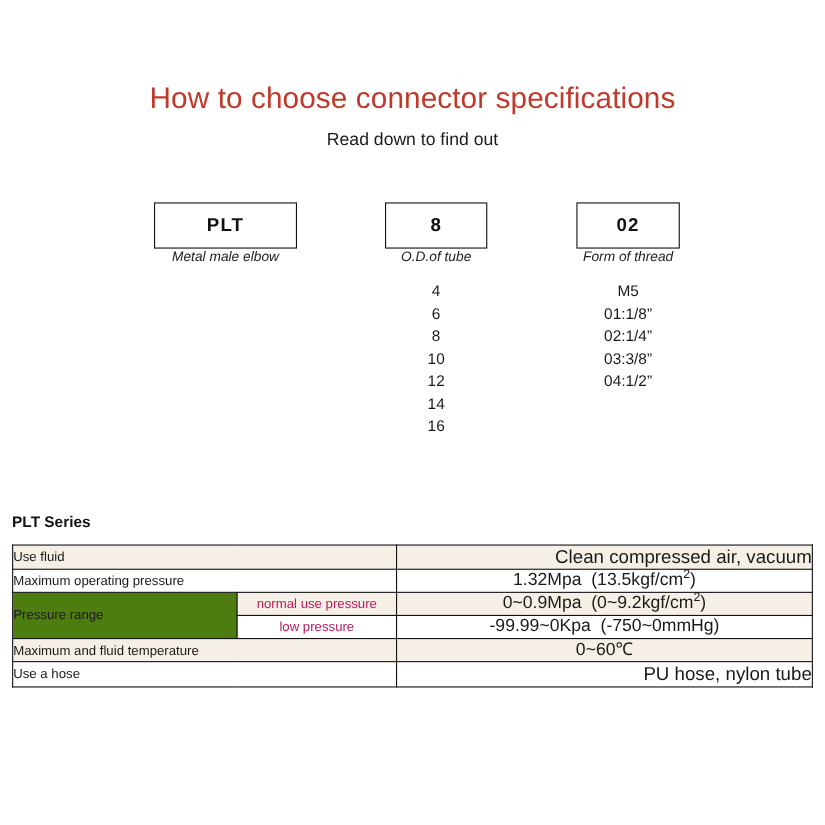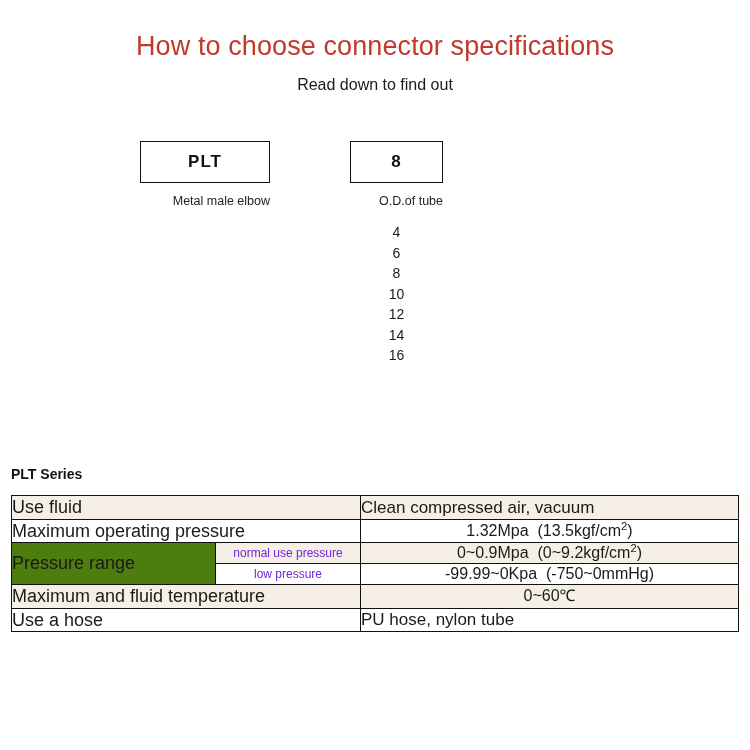--- a/index.html
+++ b/index.html
@@ -12,21 +12,21 @@
     background: #ffffff;
     font-family: "Liberation Sans", sans-serif;
     color: #1a1a1a;
     position: relative;
     overflow: hidden;
   }
 
   
   .header {
     text-align: center;
-    padding-top: 32px;
+    padding-top: 75px;
   }
   .page-title {
     font-size: 27px;
     font-weight: 400;
     color: #c0392b;
     letter-spacing: 0.1px;
     line-height: 1.1;
     margin: 0;
   }
   .page-subtitle {
@@ -60,25 +60,25 @@
     background: #ffffff;
     box-sizing: border-box;
   }
   .code-box-text {
     font-size: 17px;
     font-weight: bold;
     color: #111111;
     letter-spacing: 1px;
   }
   .code-caption {
-    text-align: right;
+    text-align: center;
     font-size: 12.5px;
     color: #222222;
-    margin-top: 11px;
     white-space: nowrap;
+    font-style: italic;
   }
   .code-options {
     margin-top: 14px;
     text-align: center;
   }
   .code-option {
     font-size: 14px;
     color: #1a1a1a;
     line-height: 20.5px;
     white-space: nowrap;
@@ -103,36 +103,36 @@
   }
   .spec-table td {
     border: 1.3px solid #111111;
     padding: 0;
     vertical-align: middle;
   }
   .row-tint td { background: #f6efe6; }
   .row-plain td { background: #ffffff; }
 
   .cell-label {
-    font-size: 18px;
+    font-size: 12px;
     color: #1a1a1a;
     padding: 7px 0 7px 13px;
     line-height: 1.25;
   }
   .cell-sublabel {
     font-size: 12px;
-    color: #6d28d9;
+    color: #be185d;
     text-align: center;
     padding: 6px 4px;
     line-height: 1.25;
   }
   .cell-value-big {
     font-size: 17px;
     color: #1a1a1a;
-    text-align: left;
+    text-align: right;
     padding: 7px 6px;
     line-height: 1.25;
   }
   .cell-value-small {
     font-size: 16px;
     color: #1a1a1a;
     text-align: center;
     padding: 7px 6px;
     line-height: 1.25;
   }
@@ -165,20 +165,33 @@
       <div class="code-option">4</div>
       <div class="code-option">6</div>
       <div class="code-option">8</div>
       <div class="code-option">10</div>
       <div class="code-option">12</div>
       <div class="code-option">14</div>
       <div class="code-option">16</div>
     </div>
   </div>
 
+  <div class="code-col c3">
+    <div class="code-box">
+      <span class="code-box-text">02</span>
+    </div>
+    <div class="code-caption">Form of thread</div>
+    <div class="code-options">
+      <div class="code-option">M5</div>
+      <div class="code-option">01:1/8”</div>
+      <div class="code-option">02:1/4”</div>
+      <div class="code-option">03:3/8”</div>
+      <div class="code-option">04:1/2”</div>
+    </div>
+  </div>
 
 </div>
 
 <div class="series-label">PLT Series</div>
 
 <table class="spec-table">
   <colgroup>
     <col style="width:204px">
     <col style="width:145px">
     <col style="width:378px">

